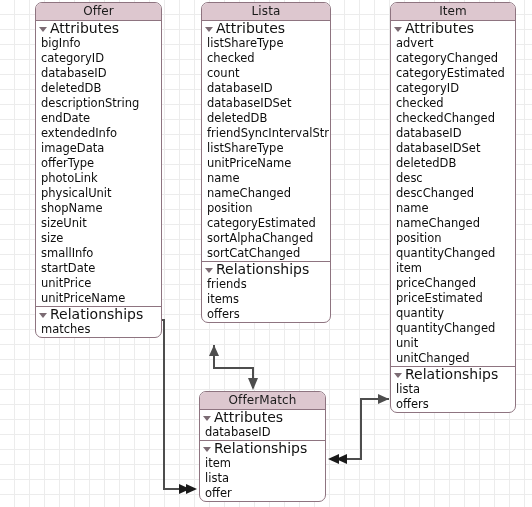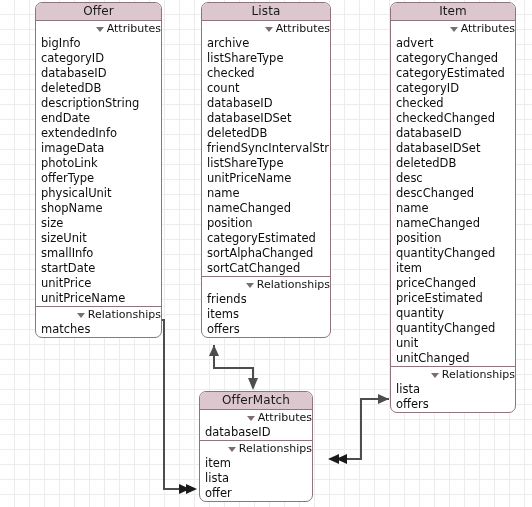--- a/index.html
+++ b/index.html
@@ -58,29 +58,28 @@
   }
 
   .section {
     border-bottom: 1px solid #8e7480;
   }
   .section.last {
     border-bottom: none;
   }
 
   .section-title {
-    font-size: 11px;
+    font-size: 14px;
     line-height: 15px;
     height: 15px;
     padding-left: 3px;
     color: #111;
     white-space: nowrap;
     display: flex;
     align-items: center;
-    justify-content: flex-end;
   }
 
   .tri {
     display: inline-block;
     width: 0;
     height: 0;
     border-left: 4px solid transparent;
     border-right: 4px solid transparent;
     border-top: 5px solid #7b6b73;
     margin-right: 3px;
@@ -144,26 +143,26 @@
         <span>Attributes</span>
       </div>
       <div class="field">bigInfo</div>
       <div class="field">categoryID</div>
       <div class="field">databaseID</div>
       <div class="field">deletedDB</div>
       <div class="field">descriptionString</div>
       <div class="field">endDate</div>
       <div class="field">extendedInfo</div>
       <div class="field">imageData</div>
+      <div class="field">offerType</div>
       <div class="field">photoLink</div>
-      <div class="field">offerType</div>
       <div class="field">physicalUnit</div>
       <div class="field">shopName</div>
+      <div class="field">sizeUnit</div>
       <div class="field">size</div>
-      <div class="field">sizeUnit</div>
       <div class="field">smallInfo</div>
       <div class="field">startDate</div>
       <div class="field">unitPrice</div>
       <div class="field">unitPriceName</div>
     </div>
 
     <div class="section last">
       <div class="section-title">
         <span class="tri"></span>
         <span>Relationships</span>
@@ -173,21 +172,20 @@
   </div>
 
   <div class="entity" style="left:201px; top:2px; width:130px;">
     <div class="entity-header">Lista</div>
 
     <div class="section">
       <div class="section-title">
         <span class="tri"></span>
         <span>Attributes</span>
       </div>
-      <div class="field">archive</div>
       <div class="field">listShareType</div>
       <div class="field">checked</div>
       <div class="field">count</div>
       <div class="field">databaseID</div>
       <div class="field">databaseIDSet</div>
       <div class="field">deletedDB</div>
       <div class="field">friendSyncIntervalString</div>
       <div class="field">listShareType</div>
       <div class="field">unitPriceName</div>
       <div class="field">name</div>
@@ -244,21 +242,21 @@
     <div class="section last">
       <div class="section-title">
         <span class="tri"></span>
         <span>Relationships</span>
       </div>
       <div class="field">lista</div>
       <div class="field">offers</div>
     </div>
   </div>
 
-  <div class="entity" style="left:199px; top:391px; width:114px;">
+  <div class="entity" style="left:199px; top:391px; width:127px;">
     <div class="entity-header">OfferMatch</div>
 
     <div class="section">
       <div class="section-title">
         <span class="tri"></span>
         <span>Attributes</span>
       </div>
       <div class="field">databaseID</div>
     </div>
 

